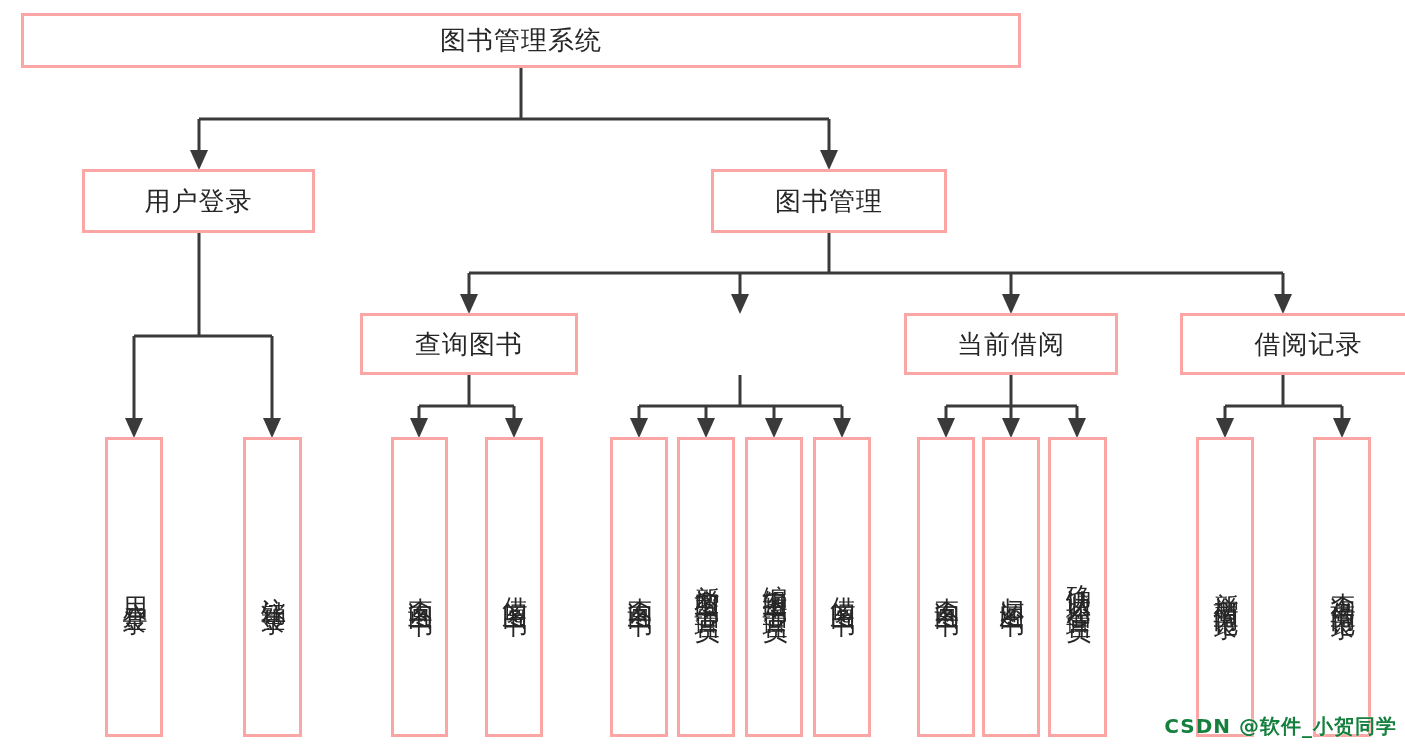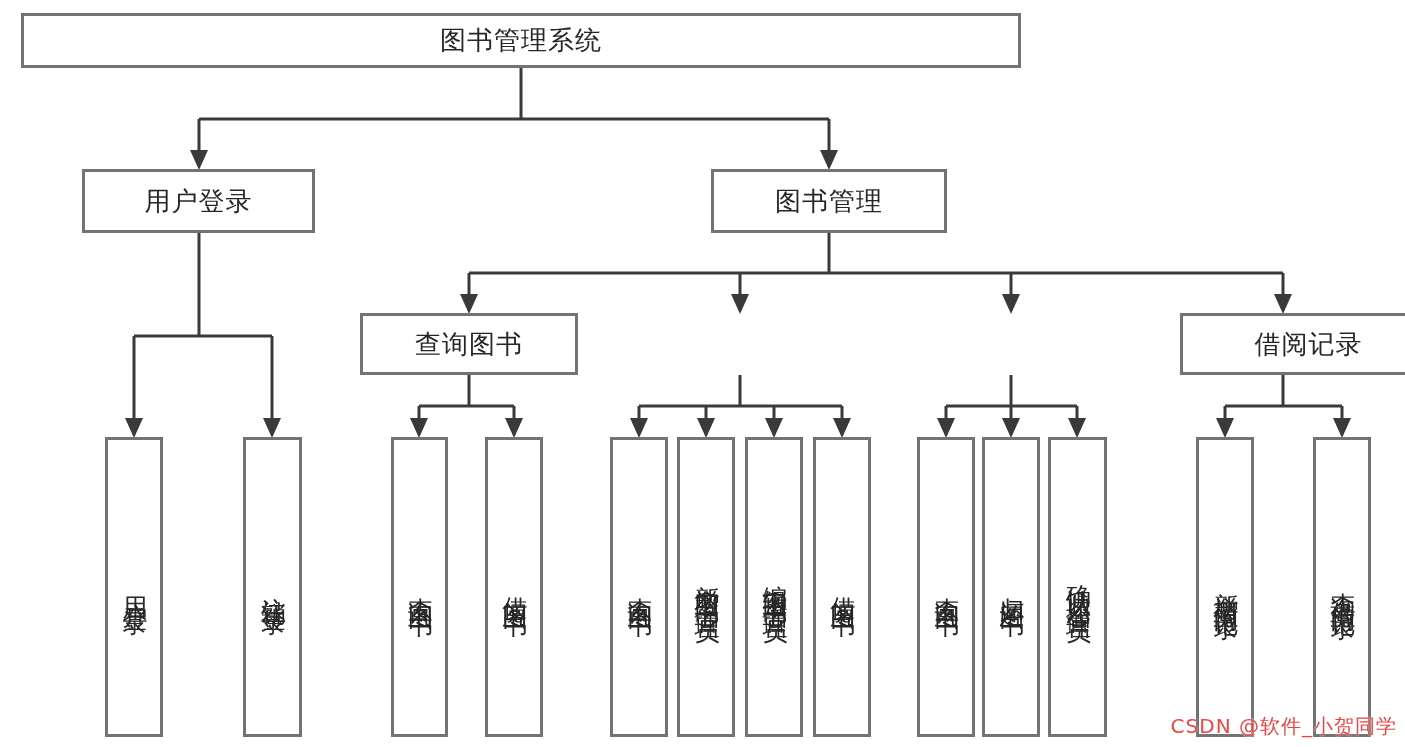--- a/index.html
+++ b/index.html
@@ -14,21 +14,21 @@
     overflow: hidden;
   }
   svg.connectors {
     position: absolute;
     left: 0; top: 0;
     width: 1405px; height: 747px;
     z-index: 1;
   }
   .node {
     position: absolute;
-    border: 3px solid #737373;
+    border: 3px solid #fca5a5;
     background: #ffffff;
     display: flex;
     align-items: center;
     justify-content: center;
     z-index: 2;
   }
   .node .label {
     font-size: 26px;
     letter-spacing: 1px;
     white-space: nowrap;
@@ -40,24 +40,24 @@
     letter-spacing: 5px;
     line-height: 1.15;
     white-space: nowrap;
   }
   .watermark {
     position: absolute;
     top: 713px;
     right: 8px;
     font-size: 20px;
     letter-spacing: 1px;
-    color: #ef4444;
+    color: #15803d;
     text-shadow: 0 0 2px #ffffff;
     z-index: 3;
-    font-weight: normal;
+    font-weight: bold;
   }
 </style>
 </head>
 <body>
 
 <div class="stage">
 
   <svg class="connectors" viewBox="0 0 1405 747" xmlns="http://www.w3.org/2000/svg">
     <g stroke="#3a3a3a" stroke-width="3" fill="none">
 
@@ -107,20 +107,23 @@
   <div class="node" style="left:82px; top:169px; width:233px; height:64px;">
     <span class="label">用户登录</span>
   </div>
   <div class="node" style="left:711px; top:169px; width:236px; height:64px;">
     <span class="label">图书管理</span>
   </div>
 
   <div class="node" style="left:360px; top:313px; width:218px; height:62px;">
     <span class="label">查询图书</span>
   </div>
+  <div class="node" style="left:904px; top:313px; width:214px; height:62px;">
+    <span class="label">当前借阅</span>
+  </div>
   <div class="node" style="left:1172px; top:313px; width:257px; height:62px;margin-left:8px;">
     <span class="label">借阅记录</span>
   </div>
 
   <div class="node vnode" style="left:105px; top:437px; width:58px; height:300px;">
     <span class="vtext">用户登录</span>
   </div>
   <div class="node vnode" style="left:243px; top:437px; width:59px; height:300px;">
     <span class="vtext">注销登录</span>
   </div>

